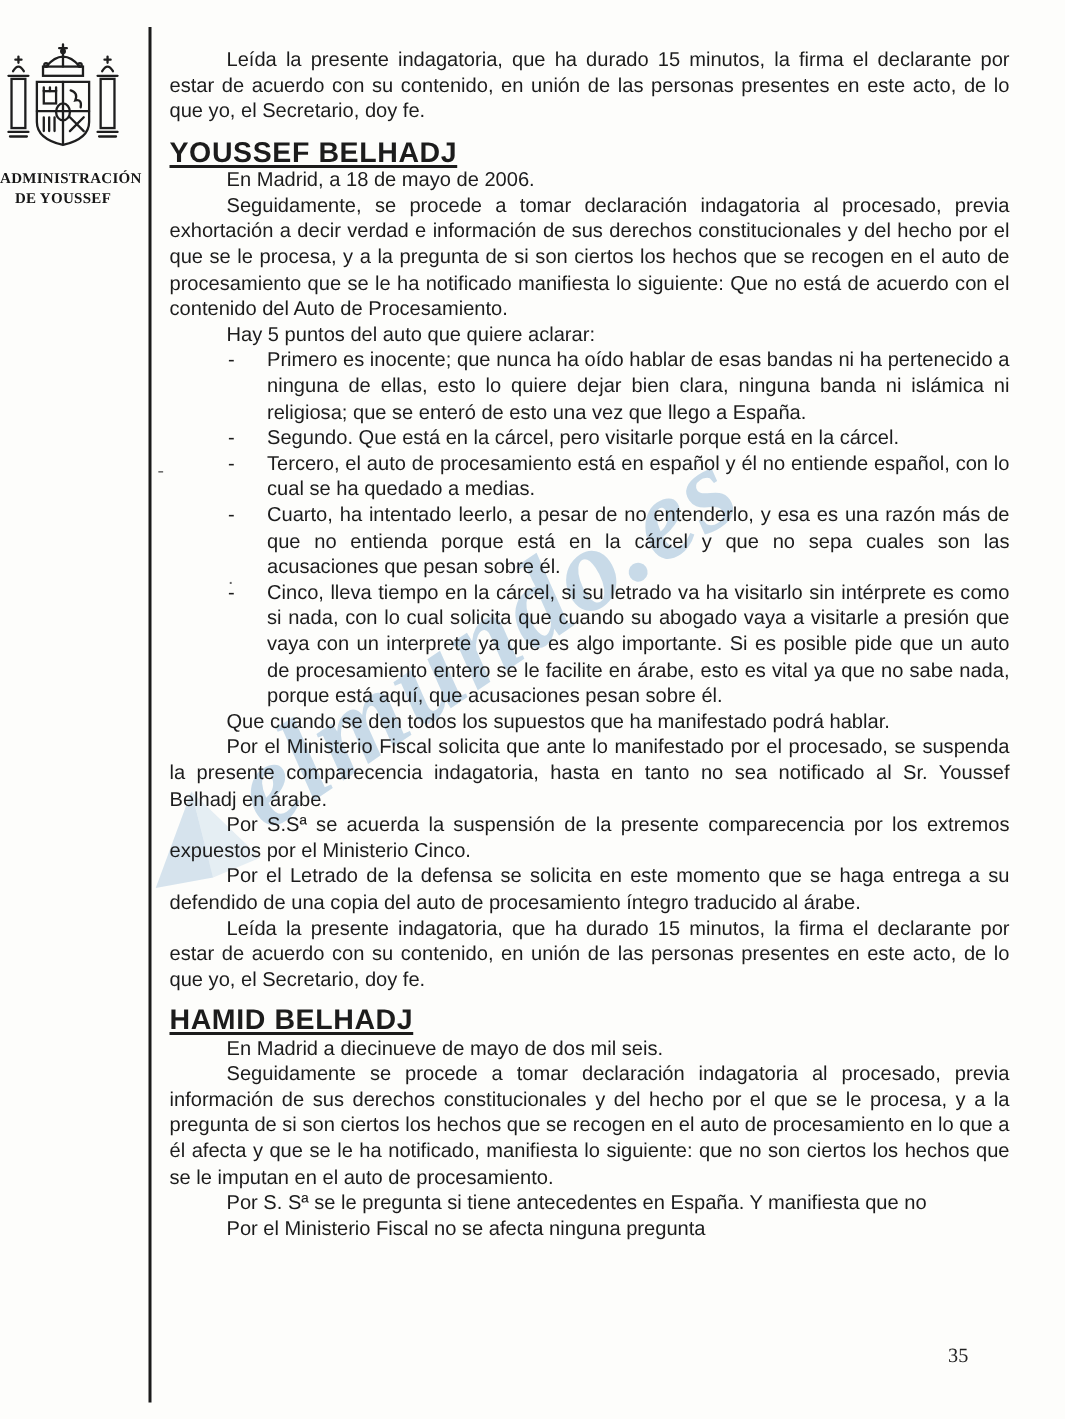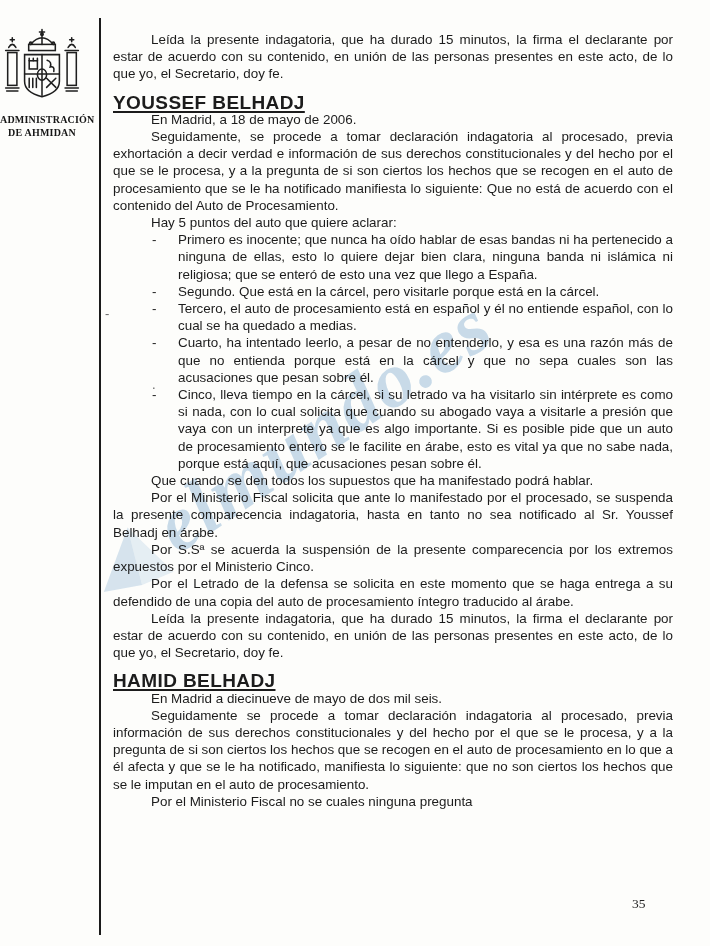--- a/index.html
+++ b/index.html
@@ -103,21 +103,21 @@
         <rect x="24" y="16" width="26" height="6"></rect>
         <path d="M26,16 q11,-13 22,0 M37,6.5 v9.5"></path>
         <path d="M37,1.5 v5 M34.5,4 h5"></path>
         <circle cx="26" cy="15" r="1.2"></circle>
         <circle cx="37" cy="6" r="1.2"></circle>
         <circle cx="48" cy="15" r="1.2"></circle>
       </g>
     </svg>
     <div class="inst">
       <div>ADMINISTRACIÓN</div>
-      <div>DE AHMIDAN</div>
+      <div>DE YOUSSEF</div>
     </div>
   </aside>
 
   <div class="rule"></div>
 
   <main>
     <p class="para indent">Leída la presente indagatoria, que ha durado 15 minutos, la firma el declarante por estar de acuerdo con su contenido, en unión de las personas presentes en este acto, de lo que yo, el Secretario, doy fe.</p>
 
     <h2 class="heading">YOUSSEF BELHADJ</h2>
     <p class="indent">En Madrid, a 18 de mayo de 2006.</p>
@@ -149,20 +149,21 @@
 
     <p class="indent">Que cuando se den todos los supuestos que ha manifestado podrá hablar.</p>
     <p class="para indent">Por el Ministerio Fiscal solicita que ante lo manifestado por el procesado, se suspenda la presente comparecencia indagatoria, hasta en tanto no sea notificado al Sr. Youssef Belhadj en árabe.</p>
     <p class="para indent">Por S.Sª se acuerda la suspensión de la presente comparecencia por los extremos expuestos por el Ministerio Cinco.</p>
     <p class="para indent">Por el Letrado de la defensa se solicita en este momento que se haga entrega a su defendido de una copia del auto de procesamiento íntegro traducido al árabe.</p>
     <p class="para indent">Leída la presente indagatoria, que ha durado 15 minutos, la firma el declarante por estar de acuerdo con su contenido, en unión de las personas presentes en este acto, de lo que yo, el Secretario, doy fe.</p>
 
     <h2 class="heading">HAMID BELHADJ</h2>
     <p class="indent">En Madrid a diecinueve de mayo de dos mil seis.</p>
     <p class="para indent">Seguidamente se procede a tomar declaración indagatoria al procesado, previa información de sus derechos constitucionales y del hecho por el que se le procesa, y a la pregunta de si son ciertos los hechos que se recogen en el auto de procesamiento en lo que a él afecta y que se le ha notificado, manifiesta lo siguiente: que no son ciertos los hechos que se le imputan en el auto de procesamiento.</p>
-    <p class="indent">Por el Ministerio Fiscal no se cuales ninguna pregunta</p>
+    <p class="indent">Por S. Sª se le pregunta si tiene antecedentes en España. Y manifiesta que no</p>
+    <p class="indent">Por el Ministerio Fiscal no se afecta ninguna pregunta</p>
   </main>
 
   <span class="artifact a1">-</span>
   <span class="artifact a2">.</span>
 
   <div class="page-number">35</div>
 </div>
 
 </body></html>

